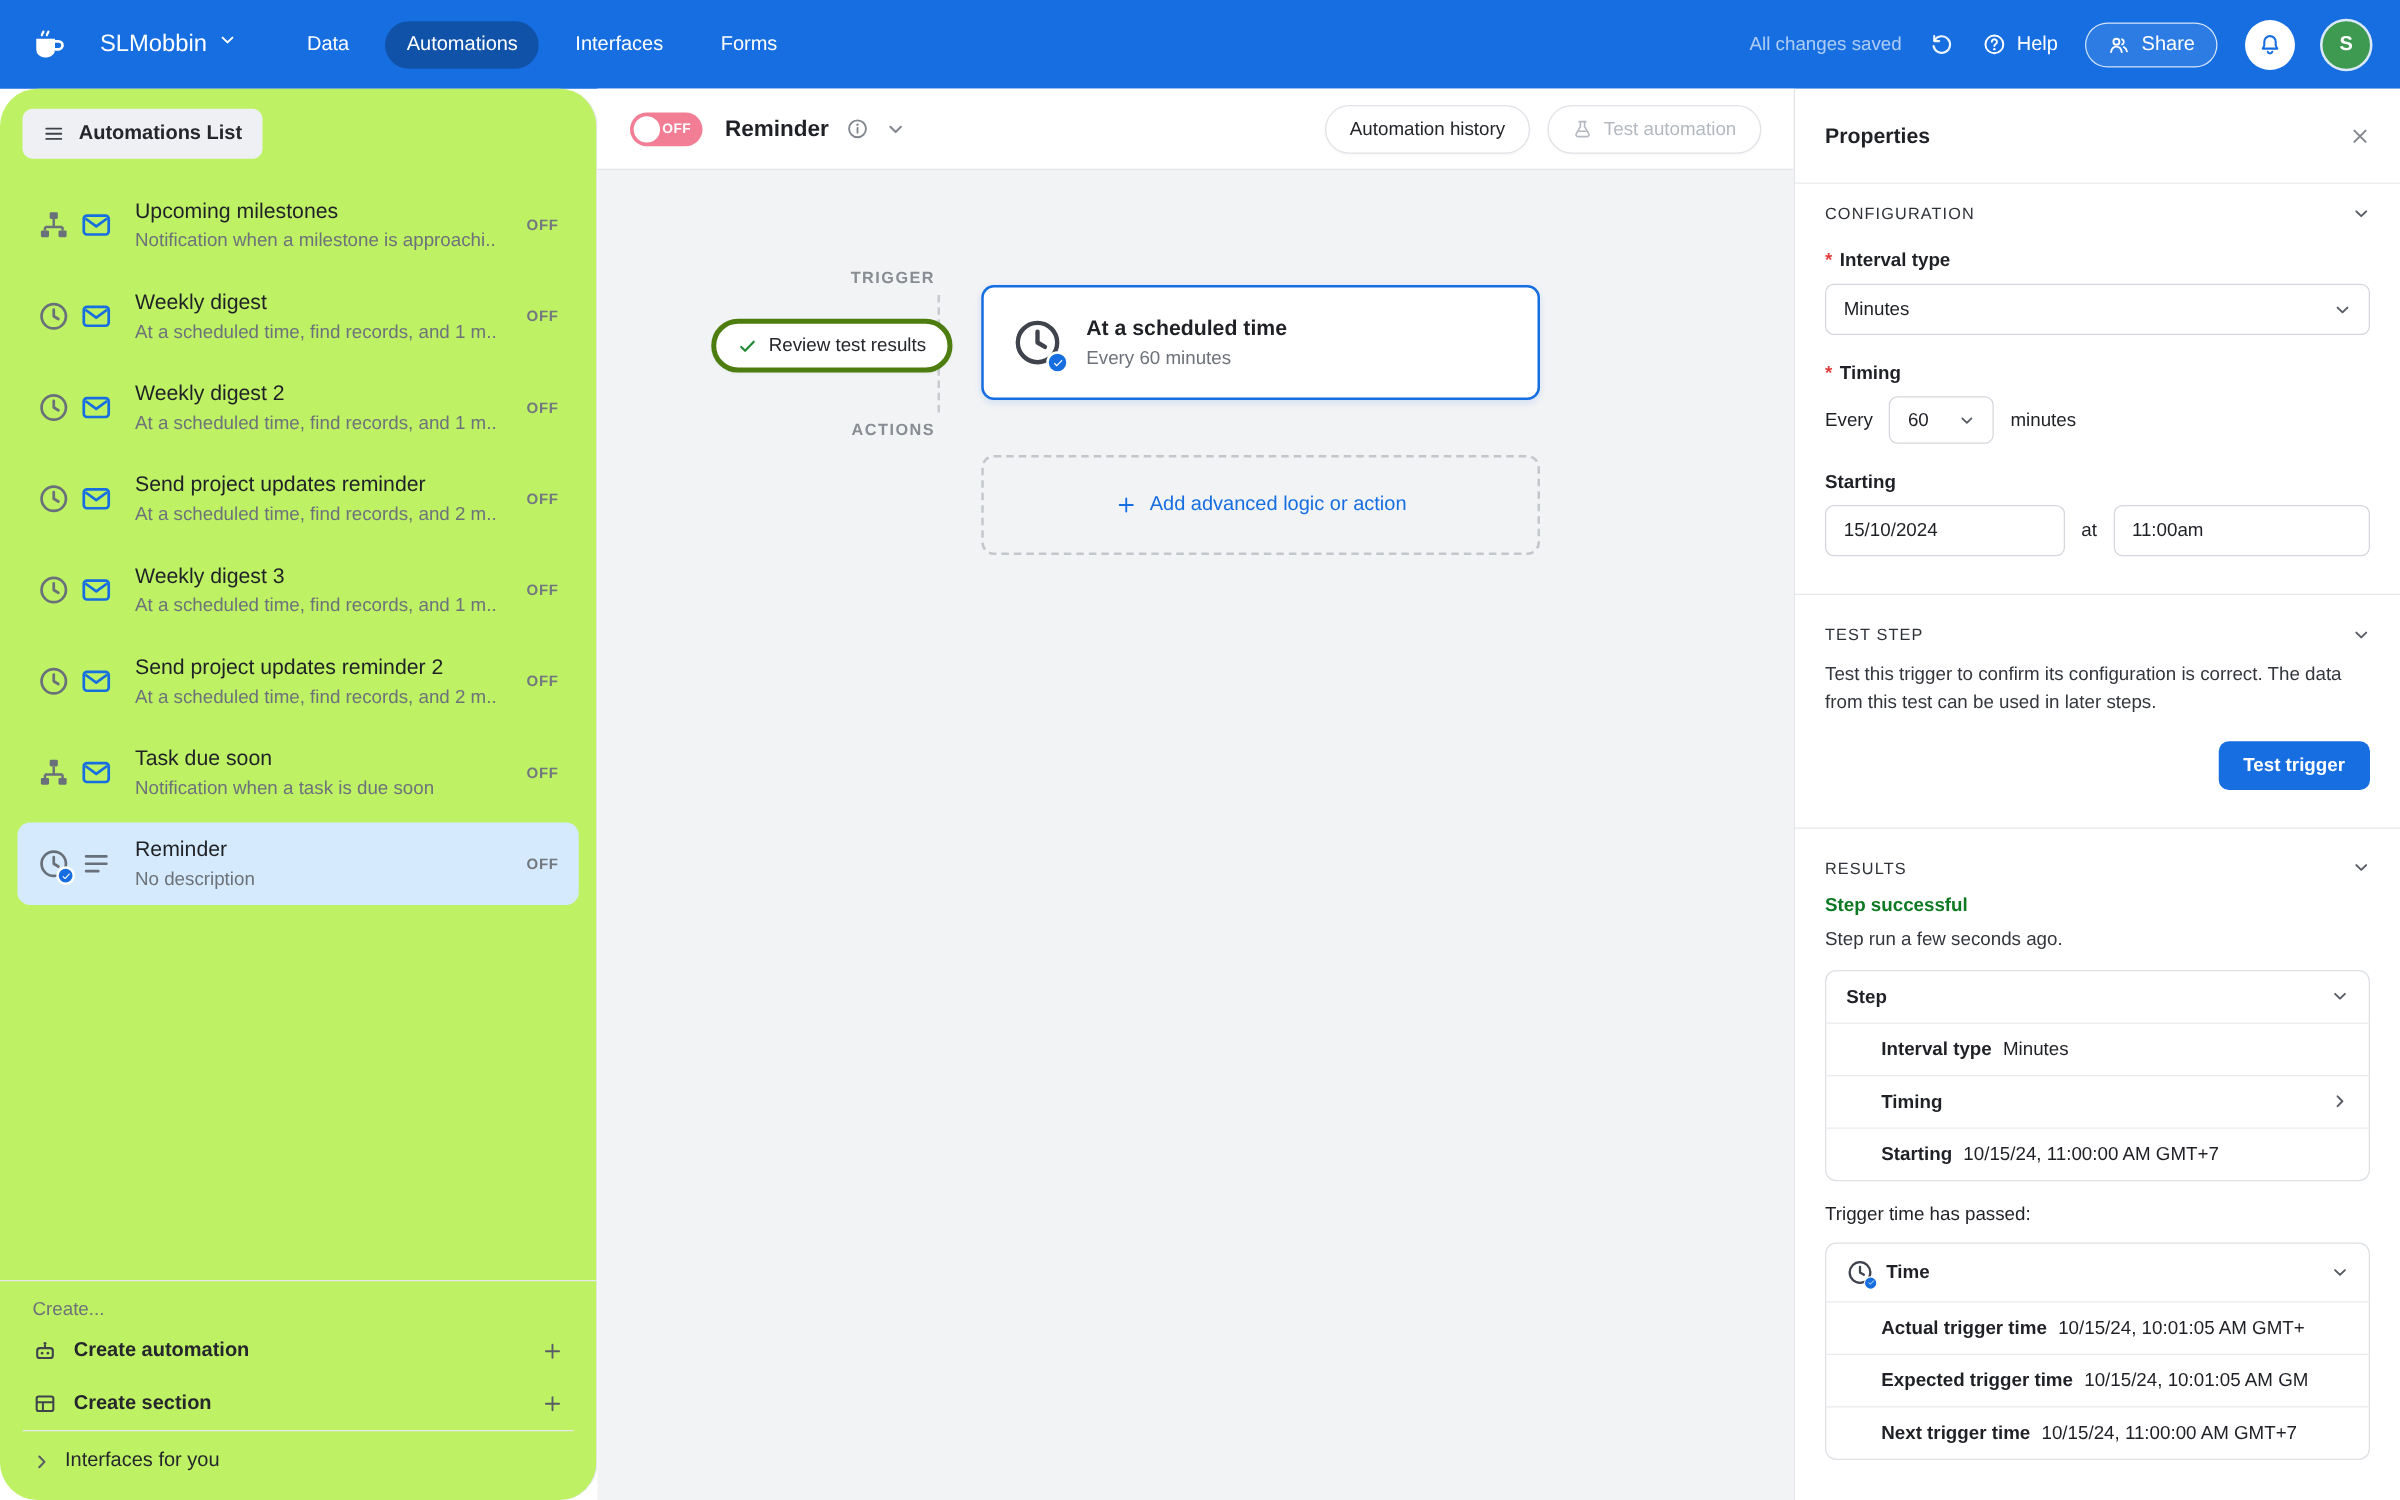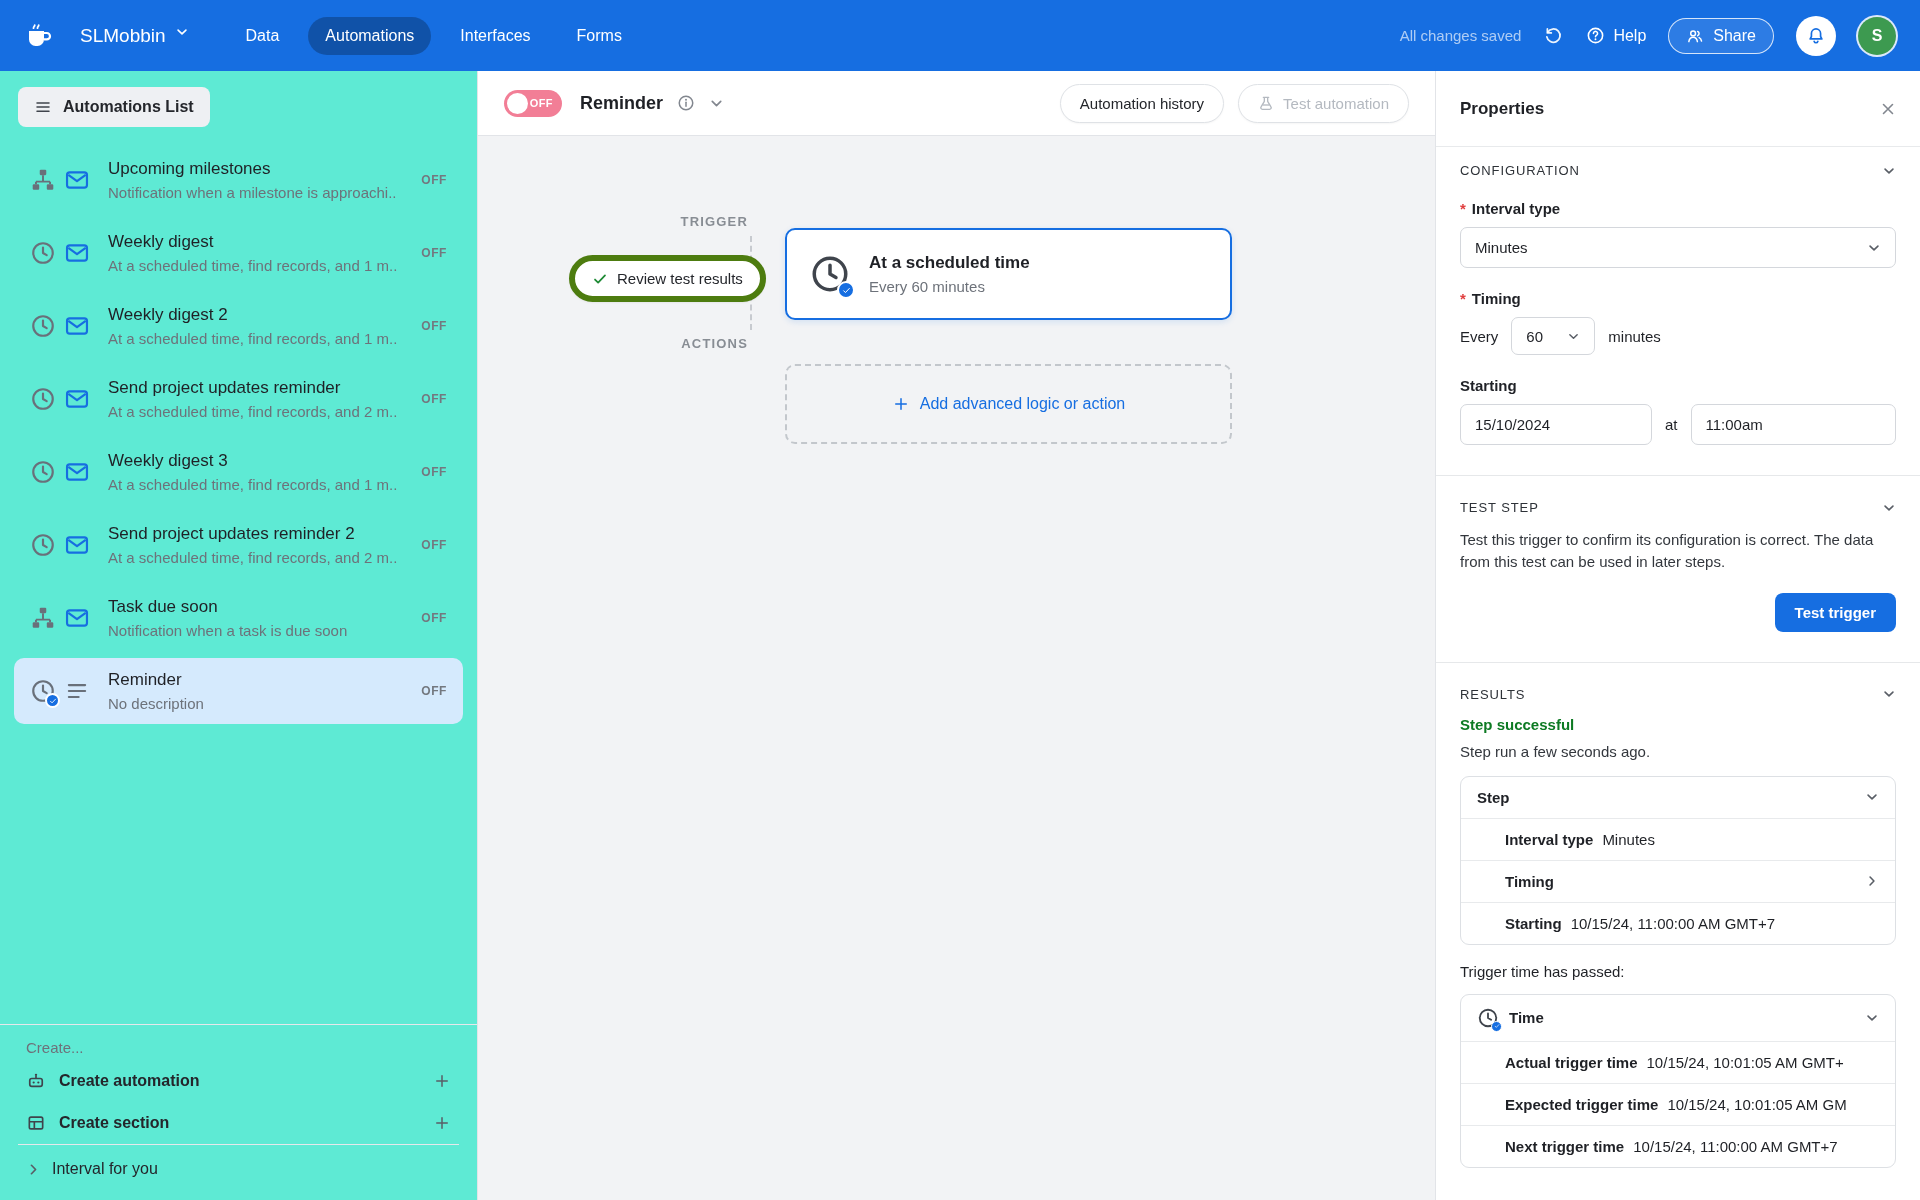--- a/index.html
+++ b/index.html
@@ -19,21 +19,21 @@
   .navicon{color:rgba(255,255,255,0.92);display:flex;}
   .helpbtn{display:flex;align-items:center;gap:8px;font-size:16px;}
   .sharebtn{display:flex;align-items:center;gap:9px;font-size:16px;font-weight:500;border:1px solid rgba(255,255,255,0.8);border-radius:999px;padding:8px 17px;background:rgba(255,255,255,0.10);}
   .bellbtn{width:40px;height:40px;border-radius:50%;background:#fff;color:#166ee1;display:flex;align-items:center;justify-content:center;}
   .avatar{width:38px;height:38px;border-radius:50%;background:#3d9a50;color:#fff;font-weight:700;font-size:16px;display:flex;align-items:center;justify-content:center;box-shadow:0 0 0 2px rgba(255,255,255,0.85);}
 
   
   .app{display:flex;height:1129px;}
 
   
-  .sidebar{width:478px;background:#5eead4;border-right:1px solid #e2e4e8;display:flex;flex-direction:column;}
+  .sidebar{width:478px;background:#bef264;border-right:1px solid #e2e4e8;display:flex;flex-direction:column;border-radius:30px;}
   .sidebar-top{padding:16px 18px 8px;}
   .list-btn{display:inline-flex;align-items:center;gap:11px;background:#eef0f3;border-radius:8px;padding:11px 16px;font-size:16px;font-weight:700;color:#24262b;}
   .auto-list{flex:1;padding:12px 14px 0;overflow:hidden;display:flex;flex-direction:column;gap:7px;}
   .auto-item{display:flex;align-items:center;gap:16px;padding:12px 16px;border-radius:10px;}
   .auto-item.selected{background:#d5eafd;}
   .pair{display:flex;align-items:center;gap:8px;width:62px;flex:none;}
   .meta{display:flex;flex-direction:column;gap:5px;min-width:0;flex:1;}
   .a-title{font-size:17px;font-weight:400;color:#1f2126;}
   .a-desc{font-size:15px;color:#6d727a;white-space:nowrap;overflow:hidden;}
   .offbadge{flex:none;font-size:12px;font-weight:700;color:#73787f;letter-spacing:0.6px;margin-left:8px;}
@@ -55,21 +55,21 @@
   .canvas-title{font-size:18px;font-weight:700;color:#1f2126;margin-left:4px;}
   .dimicon{color:#82878f;display:flex;}
   .spacer{flex:1;}
   .pillbtn{display:flex;align-items:center;gap:9px;background:#fff;border:1px solid #dfe2e6;border-radius:999px;padding:10px 19px;font-size:15px;font-weight:500;color:#24262b;box-shadow:0 1px 2px rgba(0,0,0,0.04);}
   .pillbtn.disabled{color:#b4b9c0;}
   .canvas-body{position:relative;flex:1;}
   .sec-label{position:absolute;width:120px;text-align:right;font-size:13px;font-weight:700;letter-spacing:0.09em;color:#888d94;}
   #lbl-trigger{left:150px;top:78px;}
   #lbl-actions{left:150px;top:200px;}
   .connector{position:absolute;left:272px;top:100px;height:94px;border-left:2px dashed #c7cacf;}
-  .review-btn{position:absolute;left:91px;top:119px;display:flex;align-items:center;gap:9px;background:#fff;border:6px solid #4d7c0f;border-radius:999px;padding:9px 17px;font-size:15px;color:#24262b;box-shadow:0 1px 2px rgba(0,0,0,0.05);}
+  .review-btn{position:absolute;left:91px;top:119px;display:flex;align-items:center;gap:9px;background:#fff;border:4px solid #4d7c0f;border-radius:999px;padding:9px 17px;font-size:15px;color:#24262b;box-shadow:0 1px 2px rgba(0,0,0,0.05);}
   .ckgreen{color:#1e8a35;}
   .trigger-card{position:absolute;left:307px;top:92px;width:447px;height:92px;background:#fff;border:2px solid #166ee1;border-radius:10px;display:flex;align-items:center;gap:18px;padding:0 22px;box-shadow:0 2px 6px rgba(22,110,225,0.14);}
   .card-icon{position:relative;width:42px;height:42px;color:#3f444c;}
   .card-check{position:absolute;right:-4px;bottom:-4px;width:18px;height:18px;border-radius:50%;background:#166ee1;border:2px solid #fff;display:flex;align-items:center;justify-content:center;color:#fff;}
   .card-title{font-size:17px;font-weight:600;color:#1f2126;}
   .card-sub{font-size:15px;color:#6d727a;margin-top:5px;}
   .add-box{position:absolute;left:307px;top:228px;width:447px;height:80px;border:2px dashed #c3c7cc;border-radius:10px;display:flex;align-items:center;justify-content:center;gap:10px;color:#166ee1;font-size:16px;font-weight:500;}
 
   
   .props{width:485px;background:#fff;border-left:1px solid #e2e4e8;display:flex;flex-direction:column;}
@@ -408,21 +408,21 @@
         <span class="row-plus">
             <svg width="18" height="18">
               <use href="#sym-plus"></use>
             </svg>
           </span>
       </button>
       <button class="suggested">
         <svg width="15" height="15" class="cm">
             <use href="#sym-chevron-right"></use>
           </svg>
-        <span>Interval for you</span>
+        <span>Interfaces for you</span>
       </button>
     </div>
   </aside>
 
   <main class="canvas">
     <div class="canvas-header">
       <button class="toggle-off">
         <span class="knob"></span>
         <span class="toggle-label">OFF</span>
       </button>

